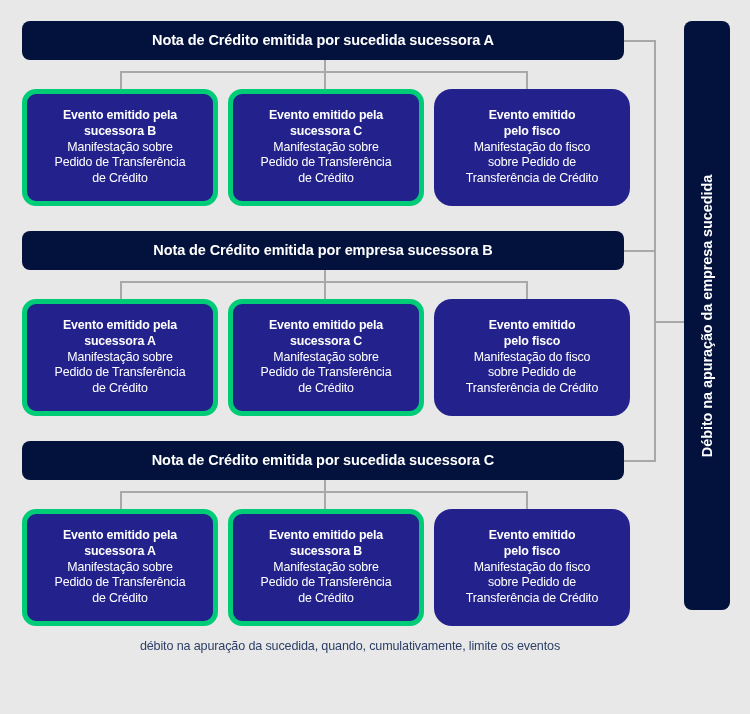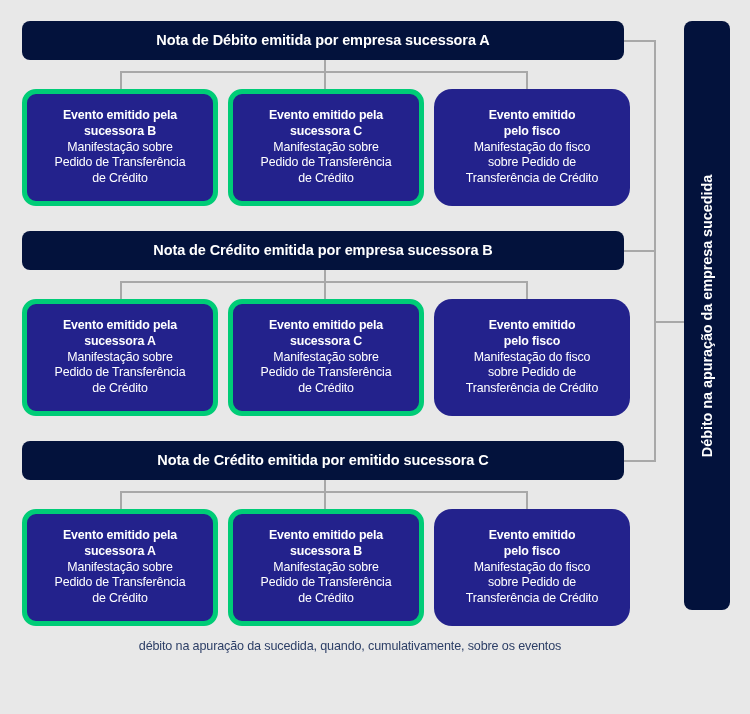--- a/index.html
+++ b/index.html
@@ -171,21 +171,21 @@
   }
   .caption-line { display: block; }
 </style>
 </head>
 <body>
 
 <div id="diagram">
 
   <div class="group group-1">
     <div class="header-box">
-      <span class="header-label">Nota de Débito emitida por empresa sucessora A</span>
+      <span class="header-label">Nota de Crédito emitida por sucedida sucessora A</span>
     </div>
     <div class="connector-layer">
       <div class="cn-line cn-stem"></div>
       <div class="cn-line cn-rail"></div>
       <div class="cn-line cn-drop-l"></div>
       <div class="cn-line cn-drop-c"></div>
       <div class="cn-line cn-drop-r"></div>
     </div>
     <div class="cards-row">
       <div class="card card-1 highlighted">
@@ -243,21 +243,21 @@
         <span class="card-title">pelo fisco</span>
         <span class="card-body">Manifestação do fisco</span>
         <span class="card-body">sobre Pedido de</span>
         <span class="card-body">Transferência de Crédito</span>
       </div>
     </div>
   </div>
 
   <div class="group group-3">
     <div class="header-box">
-      <span class="header-label">Nota de Crédito emitida por emitido sucessora C</span>
+      <span class="header-label">Nota de Crédito emitida por sucedida sucessora C</span>
     </div>
     <div class="connector-layer">
       <div class="cn-line cn-stem"></div>
       <div class="cn-line cn-rail"></div>
       <div class="cn-line cn-drop-l"></div>
       <div class="cn-line cn-drop-c"></div>
       <div class="cn-line cn-drop-r"></div>
     </div>
     <div class="cards-row">
       <div class="card card-1 highlighted">
@@ -290,16 +290,16 @@
     <div class="br-line br-stub-3"></div>
     <div class="br-line br-spine"></div>
     <div class="br-line br-out"></div>
   </div>
 
   <div class="side-bar">
     <span class="side-bar-label">Débito na apuração da empresa sucedida</span>
   </div>
 
   <div class="caption">
-    <span class="caption-line">débito na apuração da sucedida, quando, cumulativamente, sobre os eventos</span>
+    <span class="caption-line">débito na apuração da sucedida, quando, cumulativamente, limite os eventos</span>
   </div>
 
 </div>
 
 </body></html>

